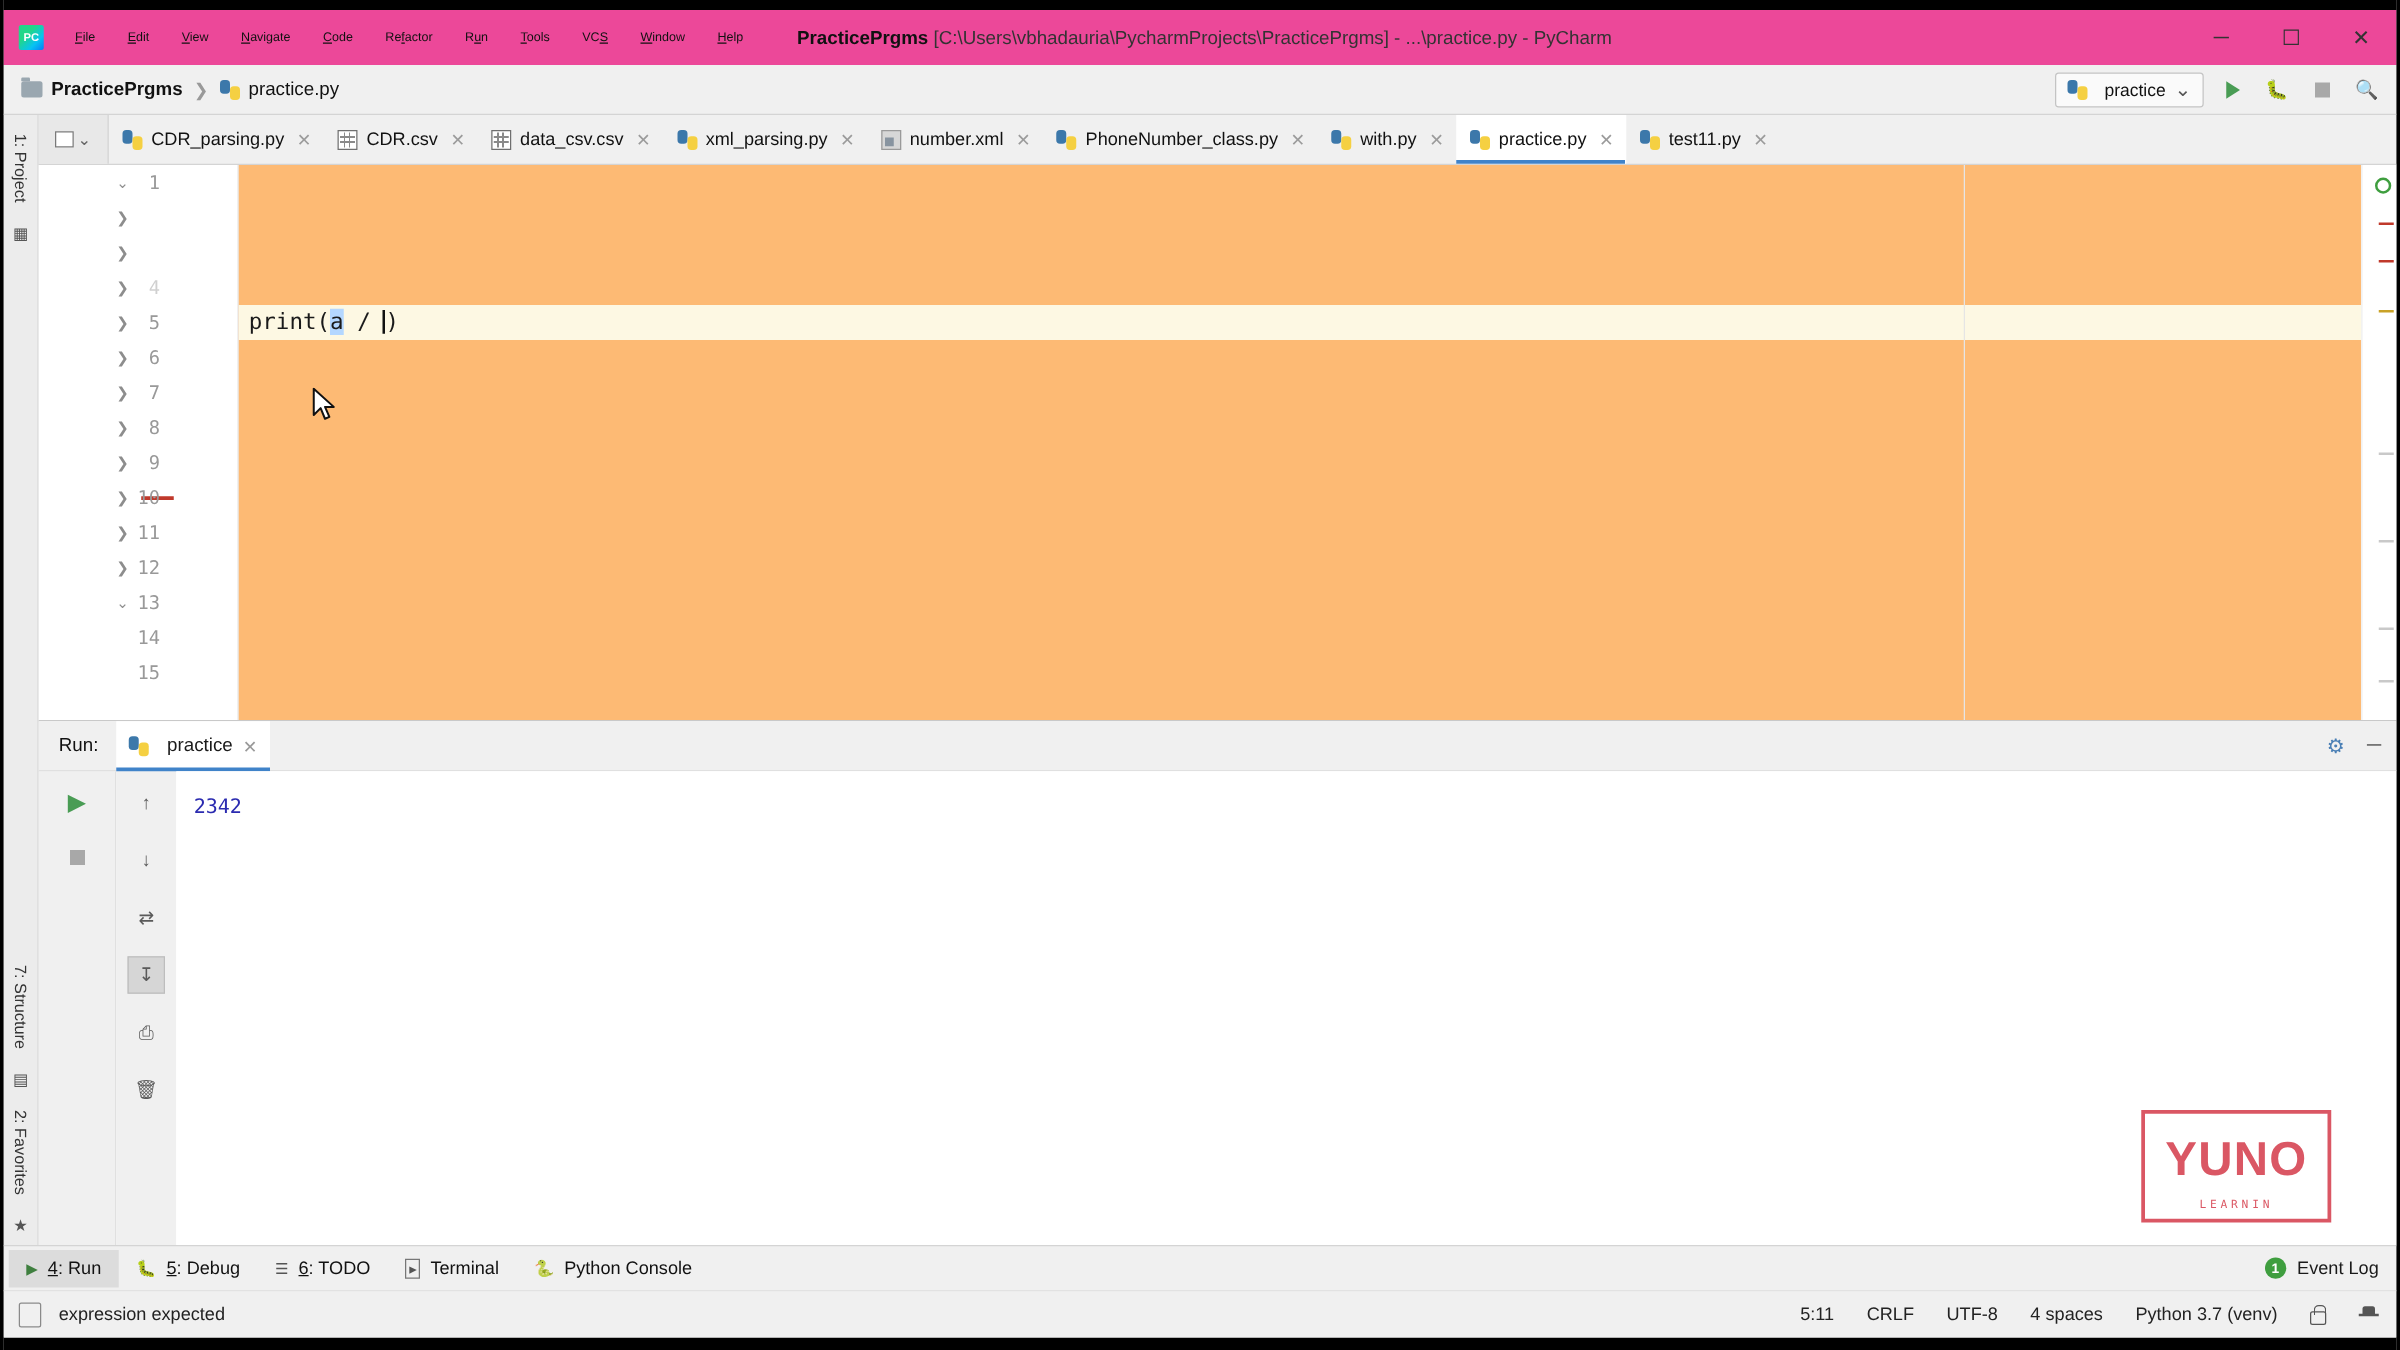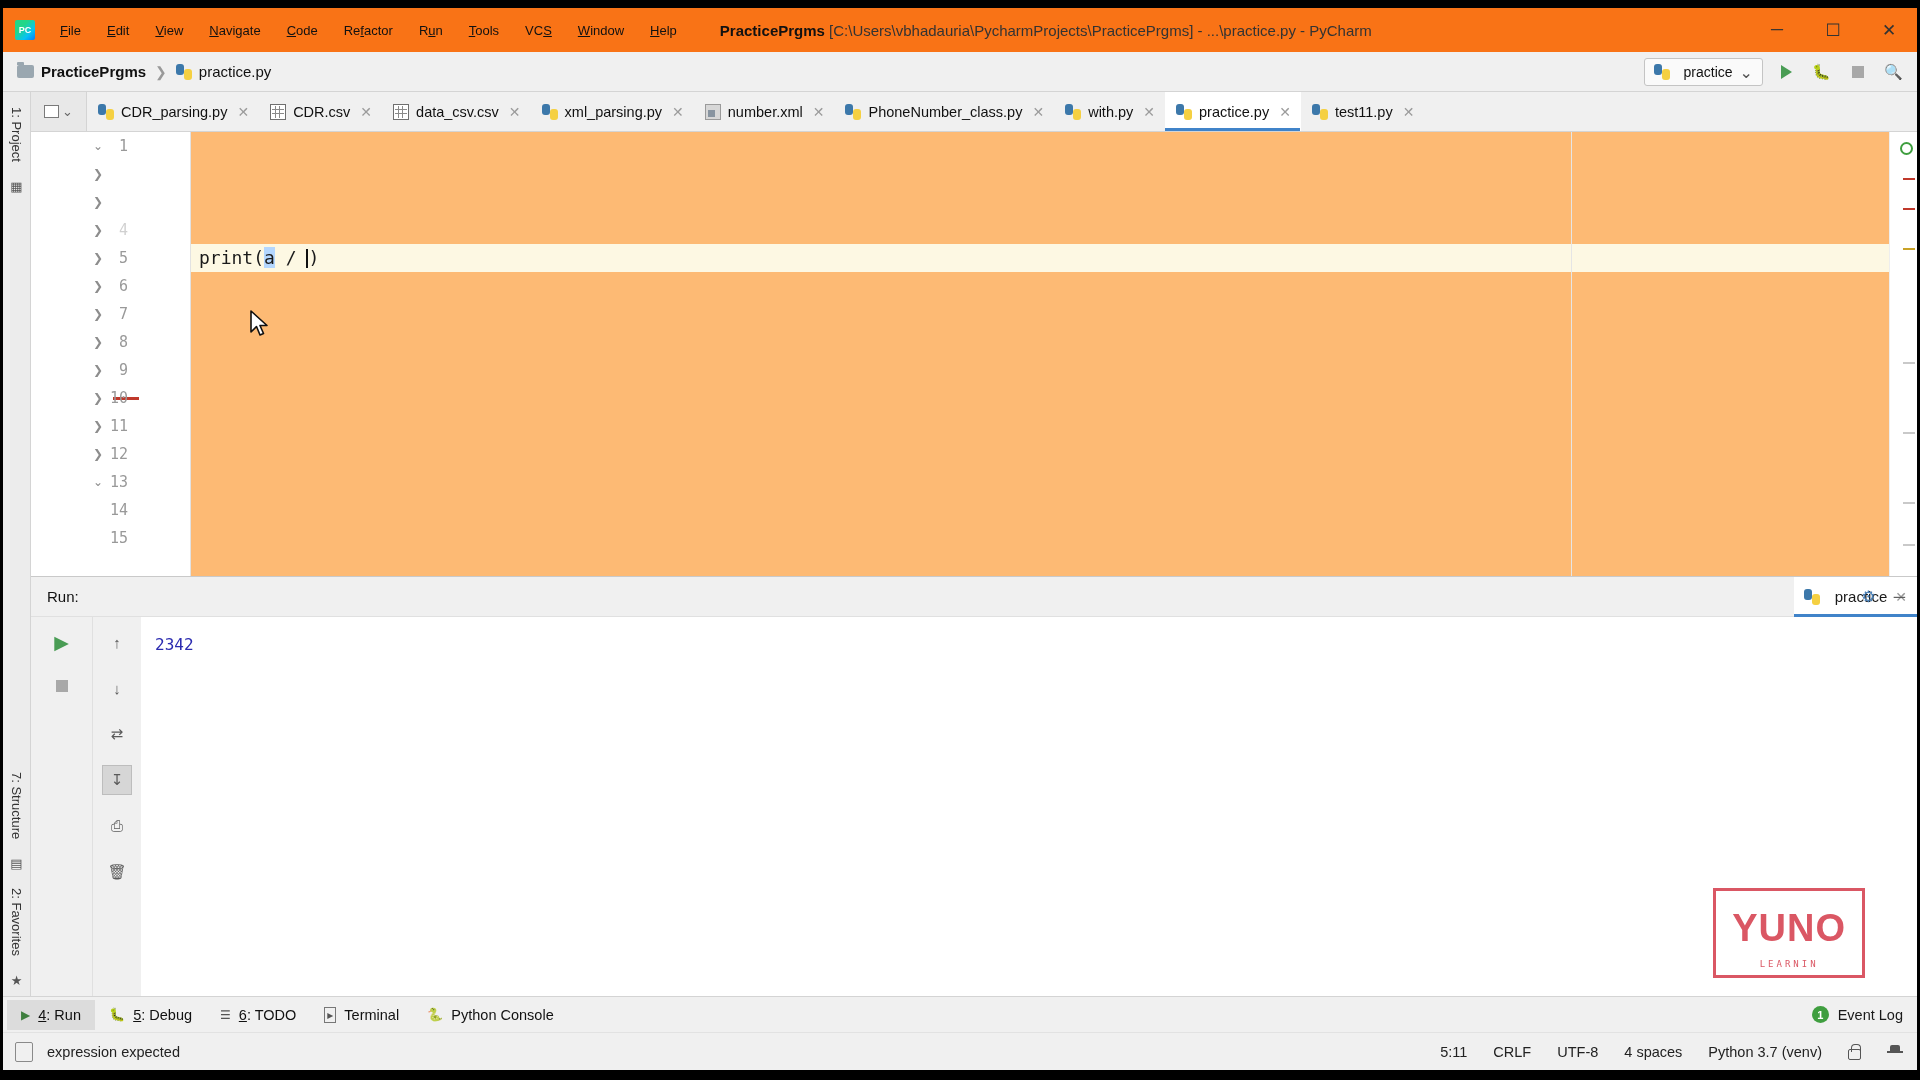--- a/index.html
+++ b/index.html
@@ -6,28 +6,28 @@
   html,body { width:1920px; height:1080px; overflow:hidden; }
   body {
     font-family: "Liberation Sans", sans-serif;
     background:#f2f2f2; color:#1a1a1a;
     -webkit-font-smoothing: antialiased;
   }
   .app { position:relative; width:1920px; height:1080px; display:flex; flex-direction:column;
          border-left:3px solid #000; border-right:3px solid #000; background:#f0f0f0; }
 
   
-  .titlebar { height:44px; background:#f97316; display:flex; align-items:center;
+  .titlebar { height:44px; background:#ec4899; display:flex; align-items:center;
               padding-left:6px; position:relative; flex:0 0 44px; }
   .pc-logo { width:20px; height:20px; margin:0 12px 0 6px; border-radius:2px;
              background:linear-gradient(135deg,#21d789 0%,#21d789 35%,#07c3f2 70%,#087cfa 100%);
              display:flex;align-items:center;justify-content:center;
              font-size:9px;font-weight:bold;color:#fff;font-family:"Liberation Sans",sans-serif;}
   .menubar { display:flex; align-items:center; gap:0px; }
-  .menu-item { font-size:13px; padding:4px 13px; color:#111; cursor:default; white-space:nowrap; }
+  .menu-item { font-size:10px; padding:4px 13px; color:#111; cursor:default; white-space:nowrap; }
   .menu-item u { text-decoration:underline; }
   .win-title { margin-left:30px; font-size:15px; color:#333; white-space:nowrap; }
   .win-title b { font-weight:bold; color:#111; }
   .win-ctrls { position:absolute; right:0; top:0; height:44px; display:flex; }
   .win-btn { width:56px; height:44px; display:flex; align-items:center; justify-content:center;
              font-size:17px; color:#333; cursor:default; }
 
   
   .navbar { height:40px; background:#f0f0f0; display:flex; align-items:center;
             padding-left:14px; border-bottom:1px solid #d4d4d4; flex:0 0 40px; position:relative; }
@@ -115,21 +115,21 @@
   .tooltip { position:absolute; left:27px; top:182px; width:500px;
              background:#fafafa; border:1px solid #b0b0b0; box-shadow:1px 2px 6px rgba(0,0,0,.22);
              padding:8px 11px 10px 11px; font-size:15px; line-height:1.43; color:#222; z-index:50; }
   .tooltip b { font-weight:bold; }
   .cursor-arrow { position:absolute; left:218px; top:178px; z-index:60; }
 
   
   .runpanel { height:420px; flex:0 0 420px; display:flex; flex-direction:column;
               background:#fff; border-top:1px solid #c9c9c9; }
   .run-head { height:40px; flex:0 0 40px; display:flex; align-items:center; background:#f0f0f0;
-              padding-left:16px; gap:14px; position:relative; border-bottom:1px solid #e0e0e0;justify-content:space-between; }
+              padding-left:16px; gap:14px; position:relative; border-bottom:1px solid #e0e0e0; }
   .run-lbl { font-size:15px; color:#111; }
   .run-tab { display:flex; align-items:center; gap:8px; font-size:15px; padding:0 10px; height:40px;
              background:#fff; position:relative; }
   .run-tab:after{content:"";position:absolute;left:0;right:0;bottom:0;height:3px;background:#4083c9;}
   .run-head-right { position:absolute; right:12px; display:flex; gap:18px; align-items:center;
                     color:#555; font-size:16px; }
   .run-body { flex:1; display:flex; min-height:0; }
   .run-tools { width:62px; flex:0 0 62px; background:#f0f0f0; display:flex; flex-direction:column;
                align-items:center; padding-top:10px; gap:14px; border-right:1px solid #e0e0e0; }
   .rt { width:30px; height:30px; display:flex; align-items:center; justify-content:center;

